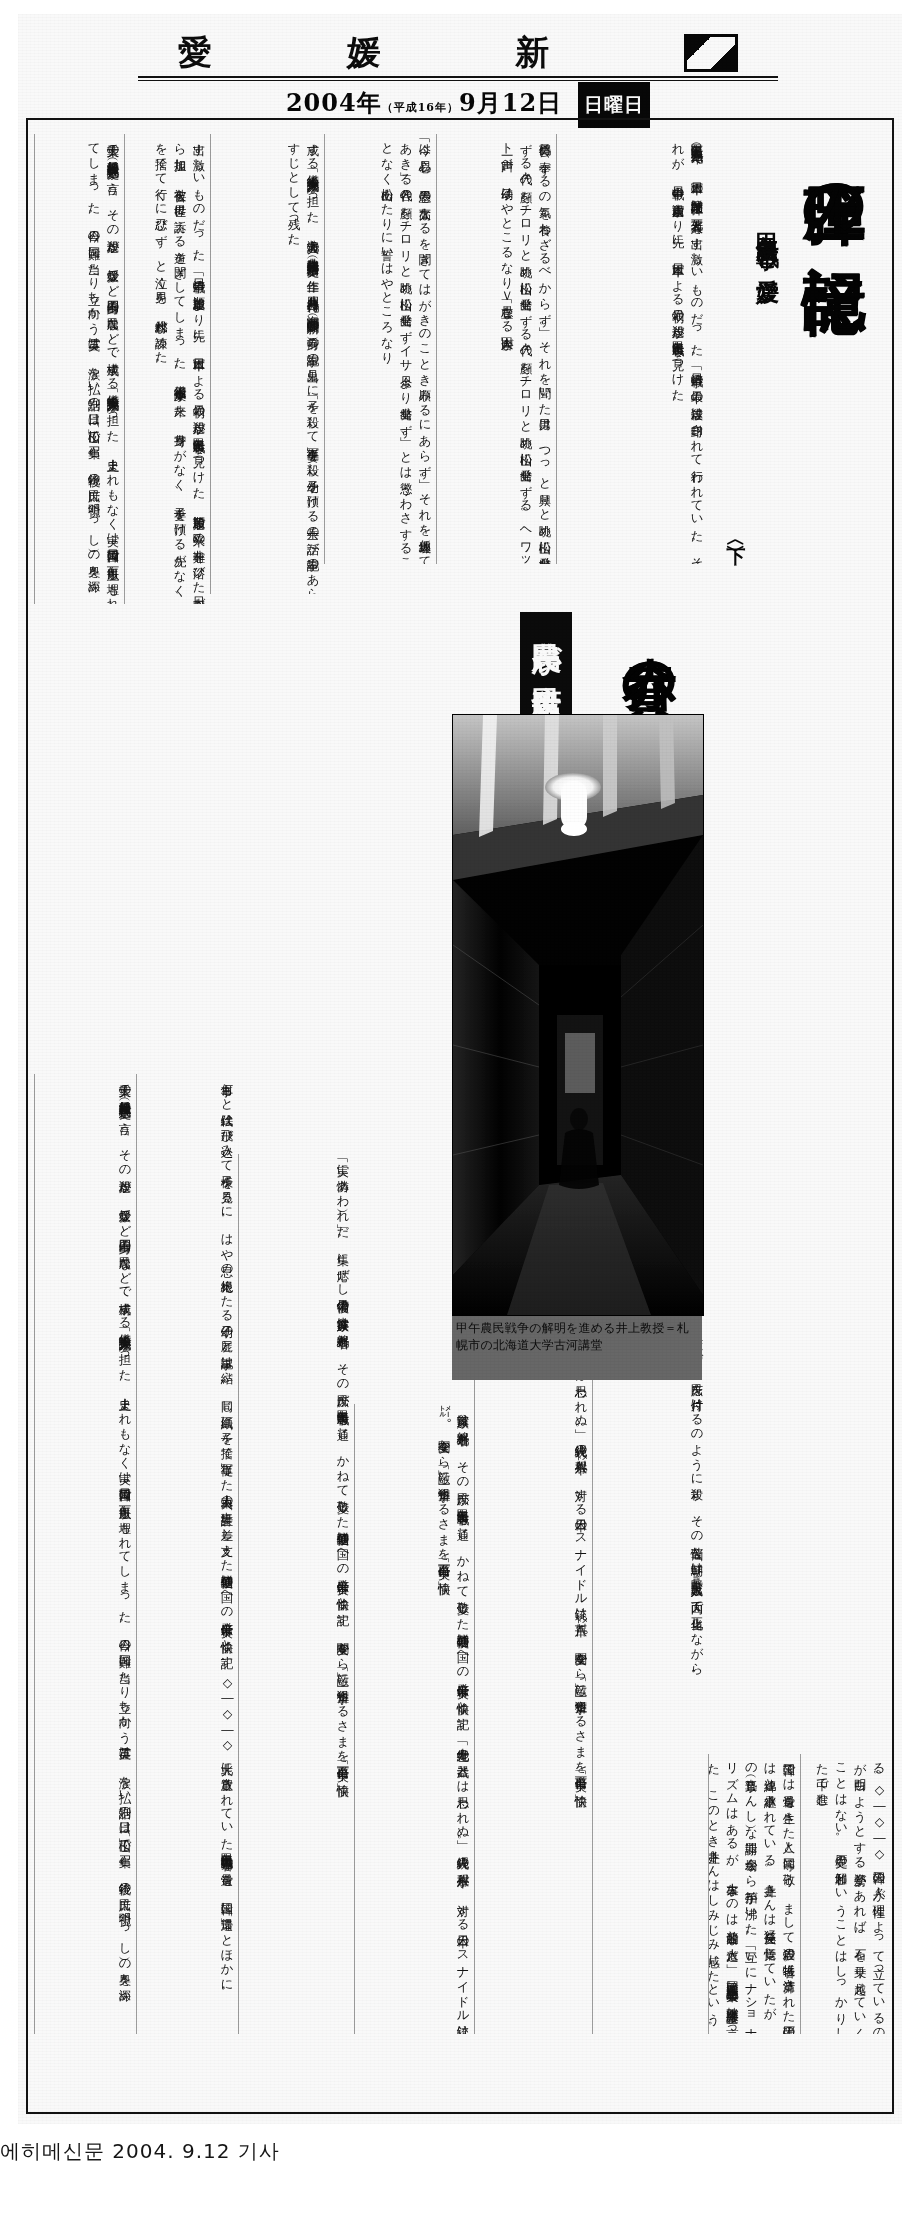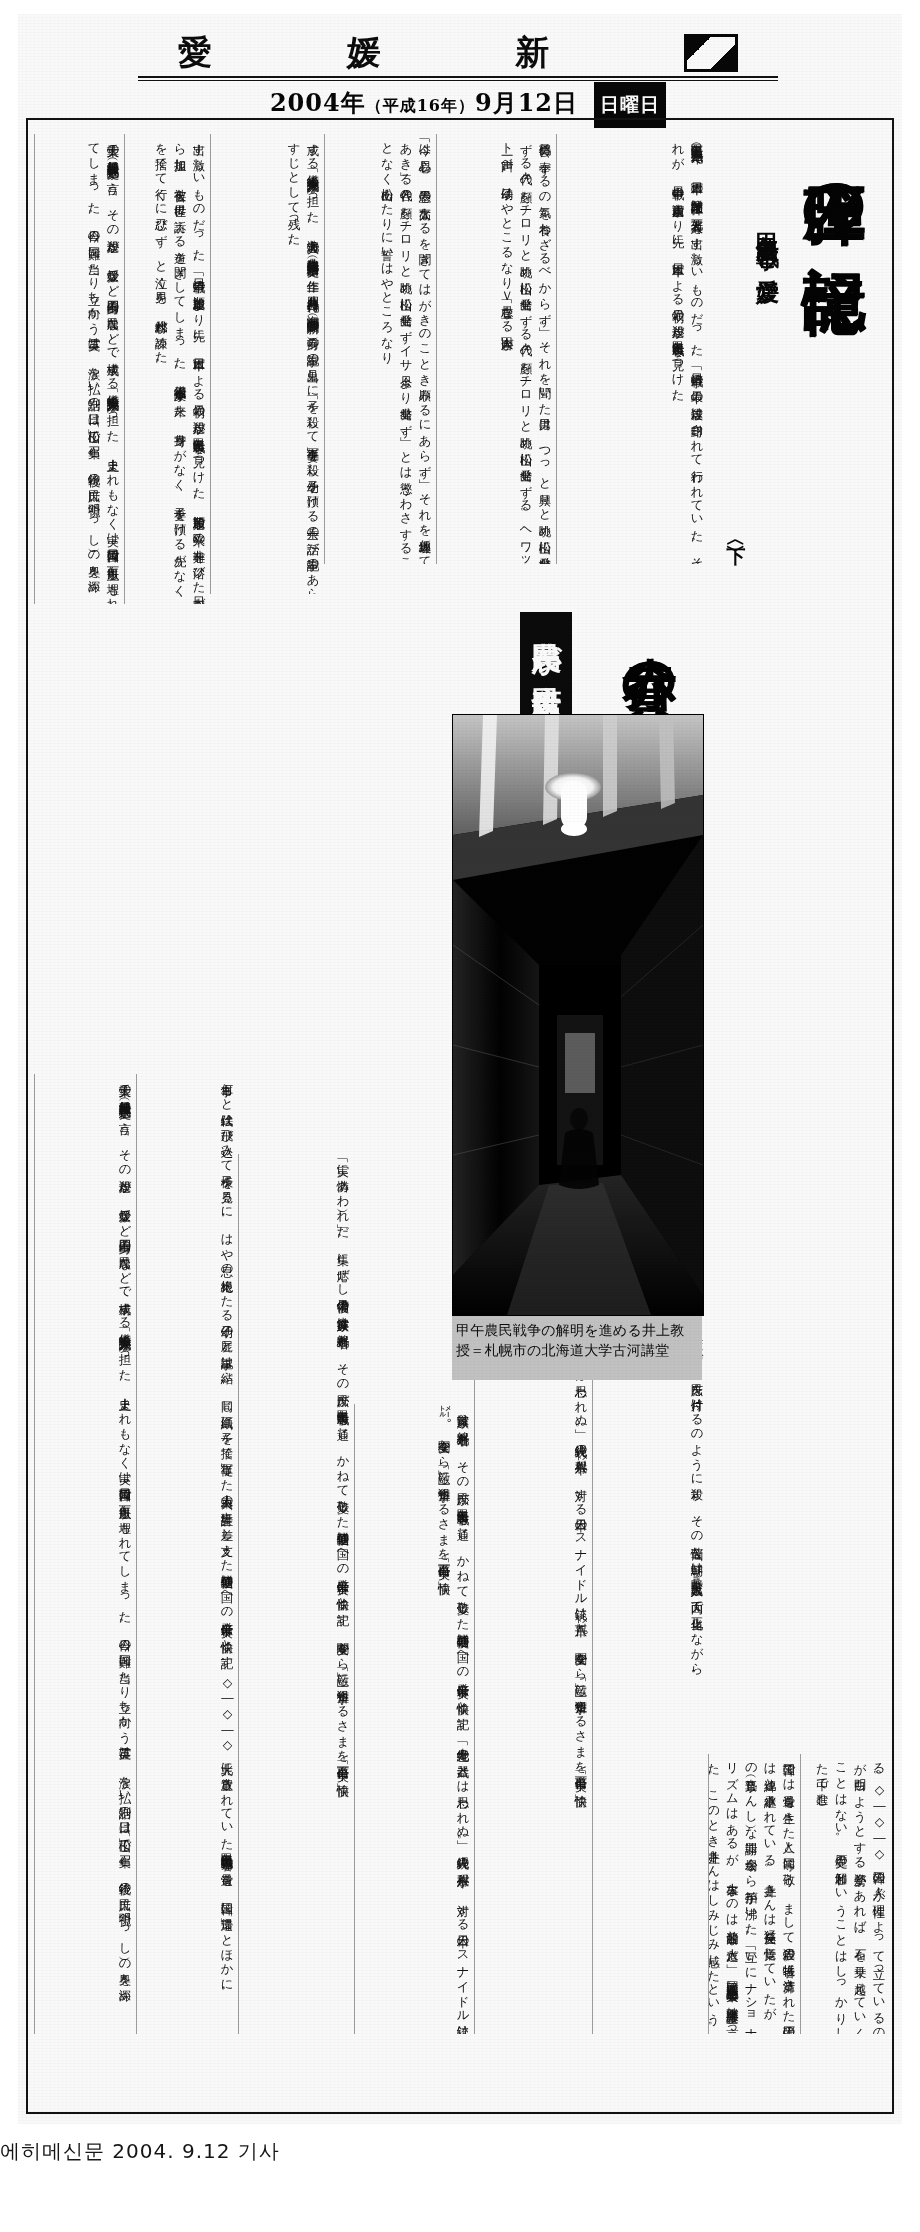--- a/index.html
+++ b/index.html
@@ -88,21 +88,21 @@
     top: 68px;
     width: 560px;
     text-align: center;
     font-family: "DejaVu Serif", "Liberation Serif", serif;
     font-size: 24px;
     font-weight: bold;
     letter-spacing: 1px;
     color: #101010;
     white-space: nowrap;
   }
-  .mast-date .small { font-size: 16px; }
+  .mast-date .small { font-size: 11px; }
   .mast-date .day {
     display: inline-block;
     background: #111;
     color: #f2f0ec;
     padding: 10px 6px;
     margin-left: 16px;
     font-size: 19px;
   }
 
   
@@ -235,26 +235,26 @@
     z-index: 22;
     border: 1px solid #000;
   }
   #photo svg { display: block; }
   #photo-caption {
     position: absolute;
     left: 434px;
     top: 1302px;
     width: 250px;
     height: 64px;
-    background: #f9a8d4;
+    background: #ef4444;
     z-index: 22;
     padding: 4px 4px 0 4px;
     box-sizing: border-box;
     font-family: "DejaVu Serif", "Liberation Serif", serif;
-    font-size: 14px;
+    font-size: 12px;
     line-height: 1.45;
     color: #141414;
     letter-spacing: .2px;
     text-align: left;
   }
 
   
   .col {
     position: absolute;
     top: 0;

